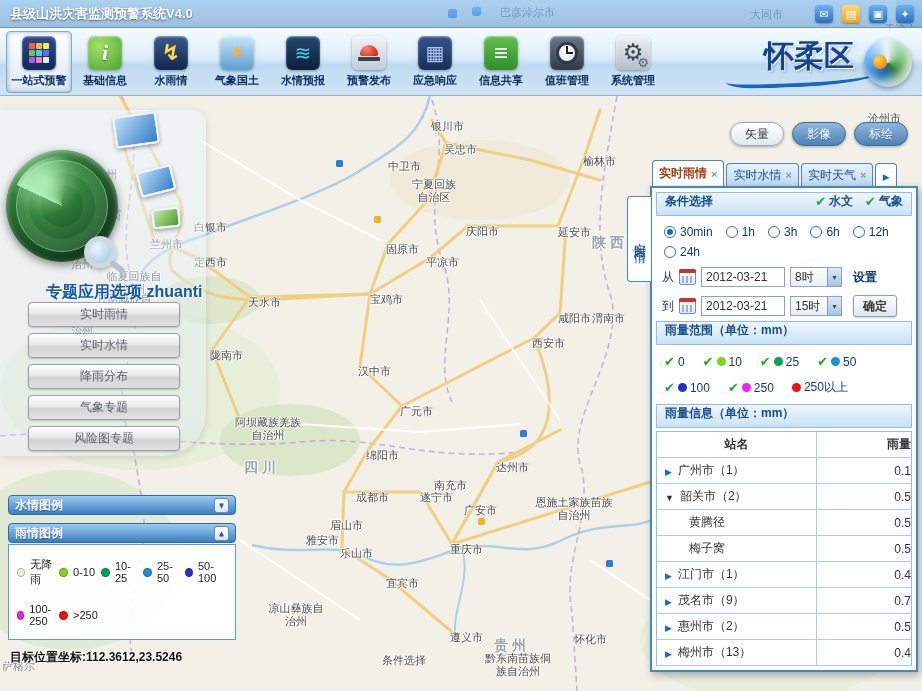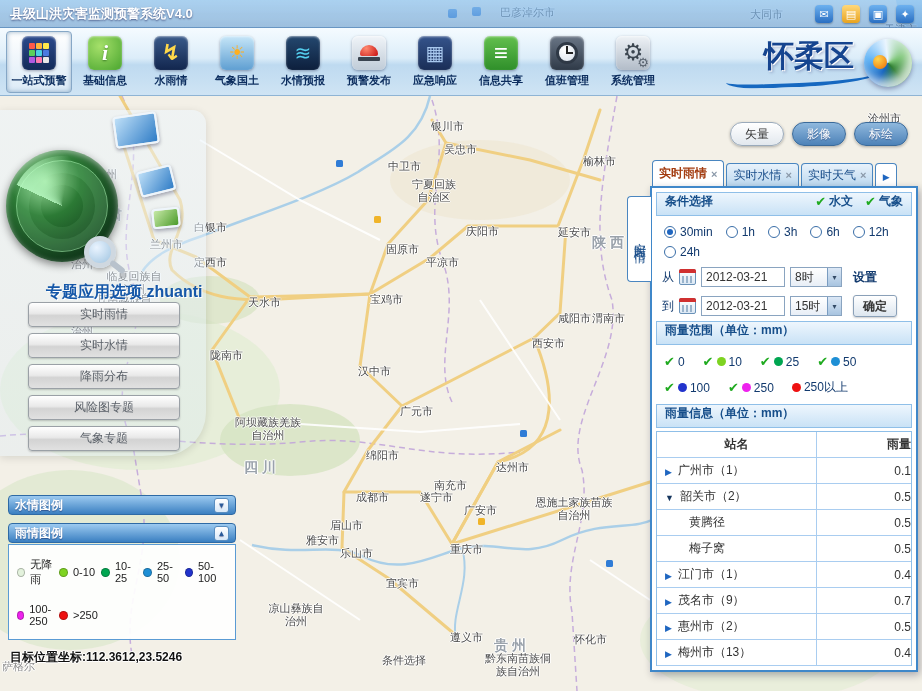--- a/index.html
+++ b/index.html
@@ -345,22 +345,22 @@
     <span class="radar"></span>
     <span class="mon m1"></span>
     <span class="mon m2"></span>
     <span class="mon m3"></span>
     <span class="mag"></span>
     <div class="hub-title">专题应用选项 zhuanti</div>
     <div class="hub-menu">
       <div class="hub-btn">实时雨情</div>
       <div class="hub-btn">实时水情</div>
       <div class="hub-btn">降雨分布</div>
+      <div class="hub-btn">气象专题</div>
       <div class="hub-btn">风险图专题</div>
-      <div class="hub-btn">气象专题</div>
     </div>
   </div>
 
   <div class="map-btns">
     <div class="mbtn on">矢量</div>
     <div class="mbtn off">影像</div>
     <div class="mbtn off">标绘</div>
   </div>
 
   <div class="legend water">

